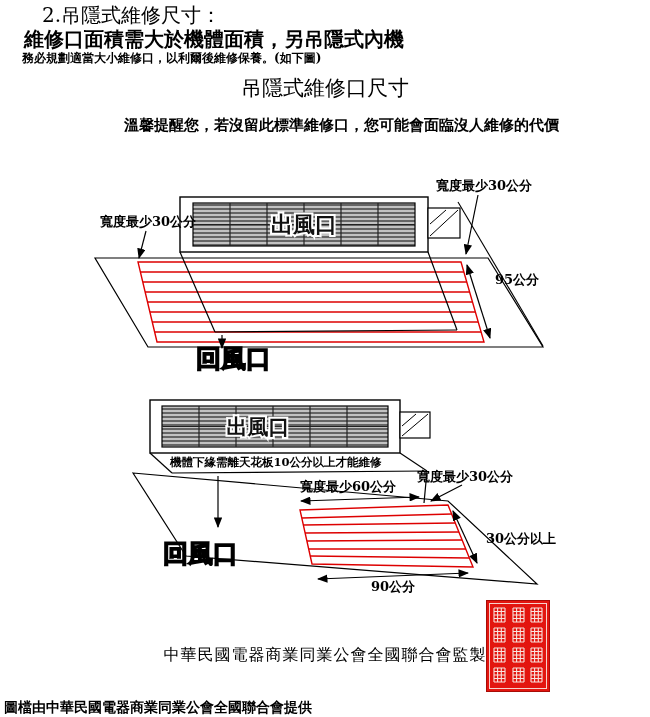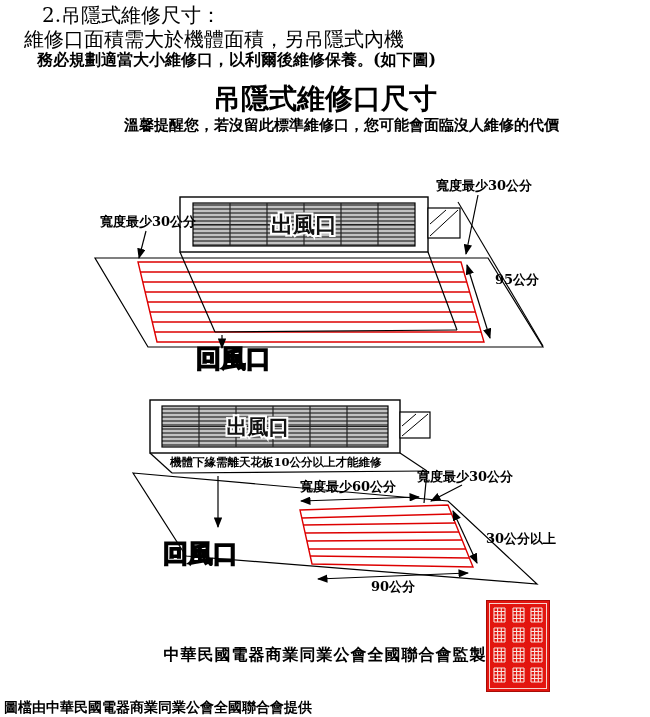--- a/index.html
+++ b/index.html
@@ -1,24 +1,24 @@
 <!DOCTYPE html>
 <html><head>
 <meta charset="utf-8">
 <style>
   html,body{margin:0;padding:0;background:#fff;}
   .page{position:relative;width:650px;height:717px;background:#ffffff;overflow:hidden;
         font-family:"DejaVu Serif","Liberation Serif",serif;color:#000;}
   .h1{position:absolute;left:2px;top:2px;font-size:20px;font-weight:normal;white-space:nowrap;margin-left:40px;}
-  .h2{position:absolute;left:24px;top:26px;font-size:20px;font-weight:normal;white-space:nowrap;}
-  .h3{position:absolute;left:37px;top:50px;font-size:16px;font-weight:bold;white-space:nowrap;}
-  .title{position:absolute;left:0;right:0;top:80px;text-align:center;font-size:28px;font-weight:bold;}
+  .h2{position:absolute;left:24px;top:26px;font-size:20px;font-weight:bold;white-space:nowrap;}
+  .h3{position:absolute;left:22px;top:50px;font-size:12px;font-weight:bold;white-space:nowrap;}
+  .title{position:absolute;left:0;right:0;top:74px;text-align:center;font-size:21px;font-weight:normal;}
   .warning{position:absolute;left:0;right:0;top:116px;text-align:center;font-size:15px;font-weight:bold;margin-left:33px;}
   .diagram-svg{position:absolute;left:0;top:160px;}
-  .footer{position:absolute;left:0;width:100%;top:645px;text-align:center;font-size:16px;font-weight:bold;letter-spacing:1px;}
+  .footer{position:absolute;left:0;width:100%;top:645px;text-align:center;font-size:16px;font-weight:normal;letter-spacing:1px;}
   .credit{position:absolute;left:4px;top:699px;font-size:14px;font-weight:bold;}
   .seal-svg{position:absolute;left:486px;top:600px;}
   svg text{font-family:"DejaVu Serif","Liberation Serif",serif;font-weight:bold;fill:#000;}
   svg text.outline-dark{fill:#111;stroke:#ffffff;stroke-width:4px;paint-order:stroke;}
   svg text.outline-light{fill:#ffffff;stroke:#000000;stroke-width:1.4px;paint-order:fill;}
 </style>
 </head>
 <body>
 
 <div class="page">

